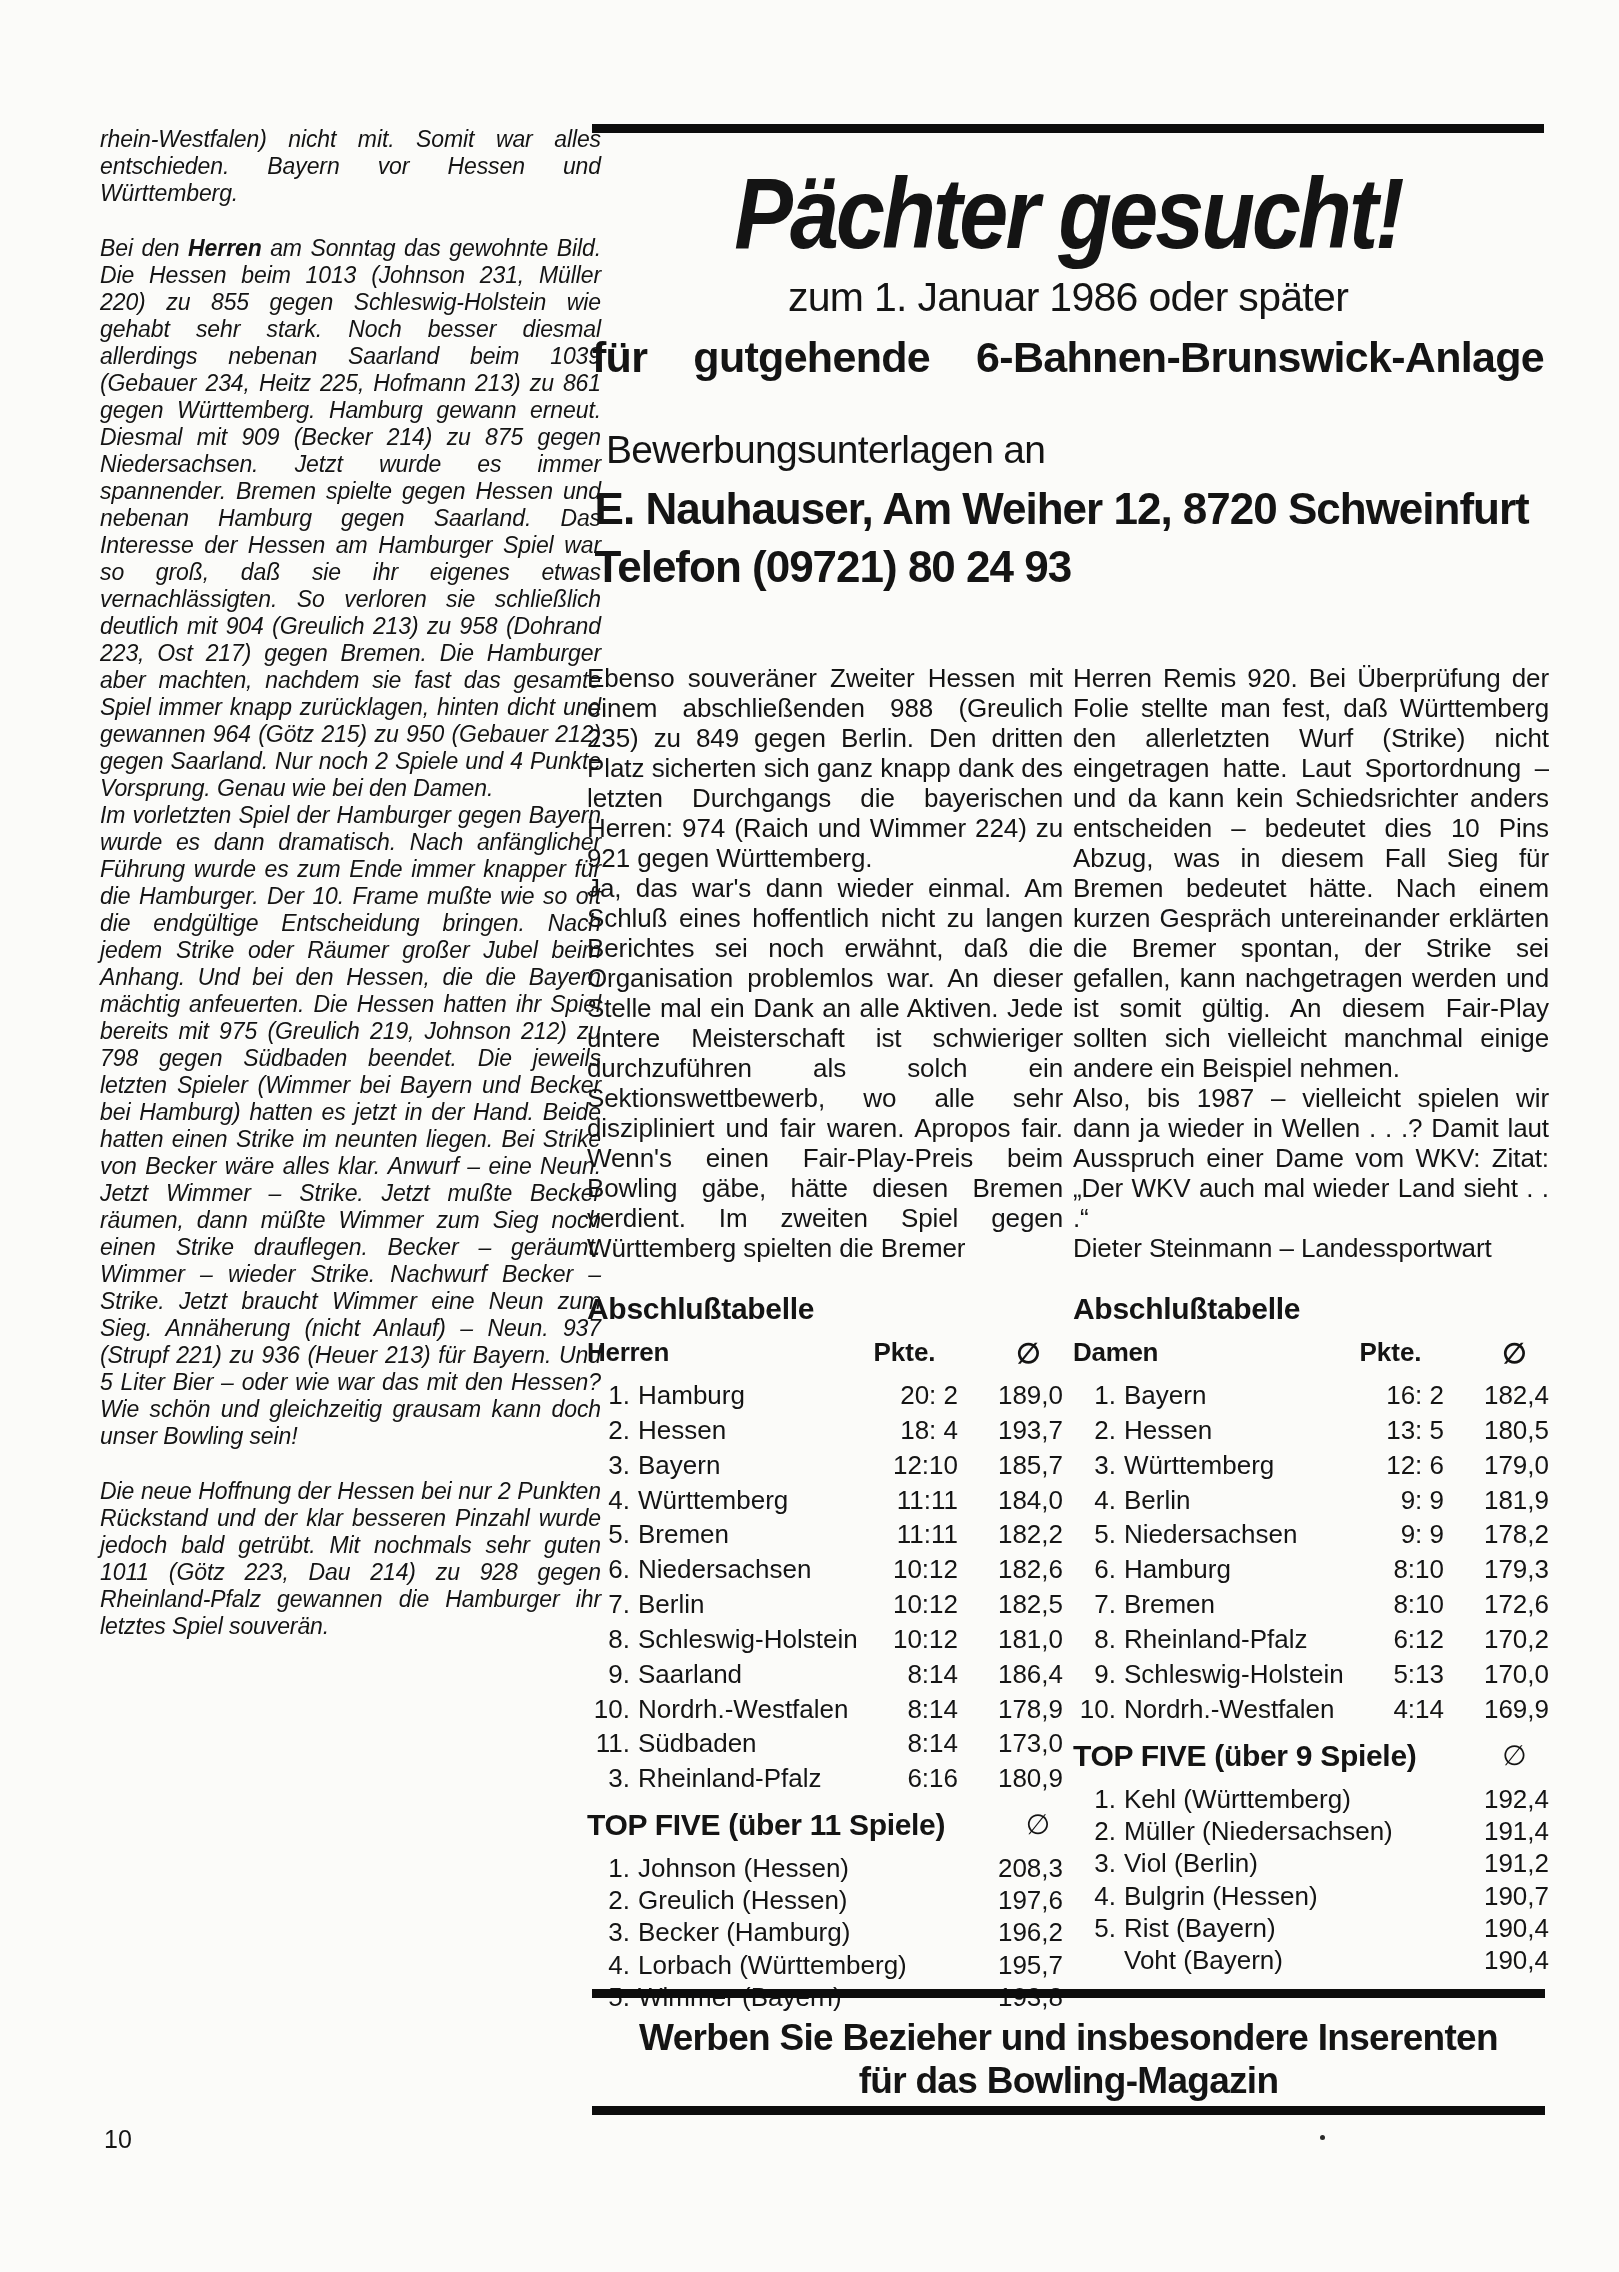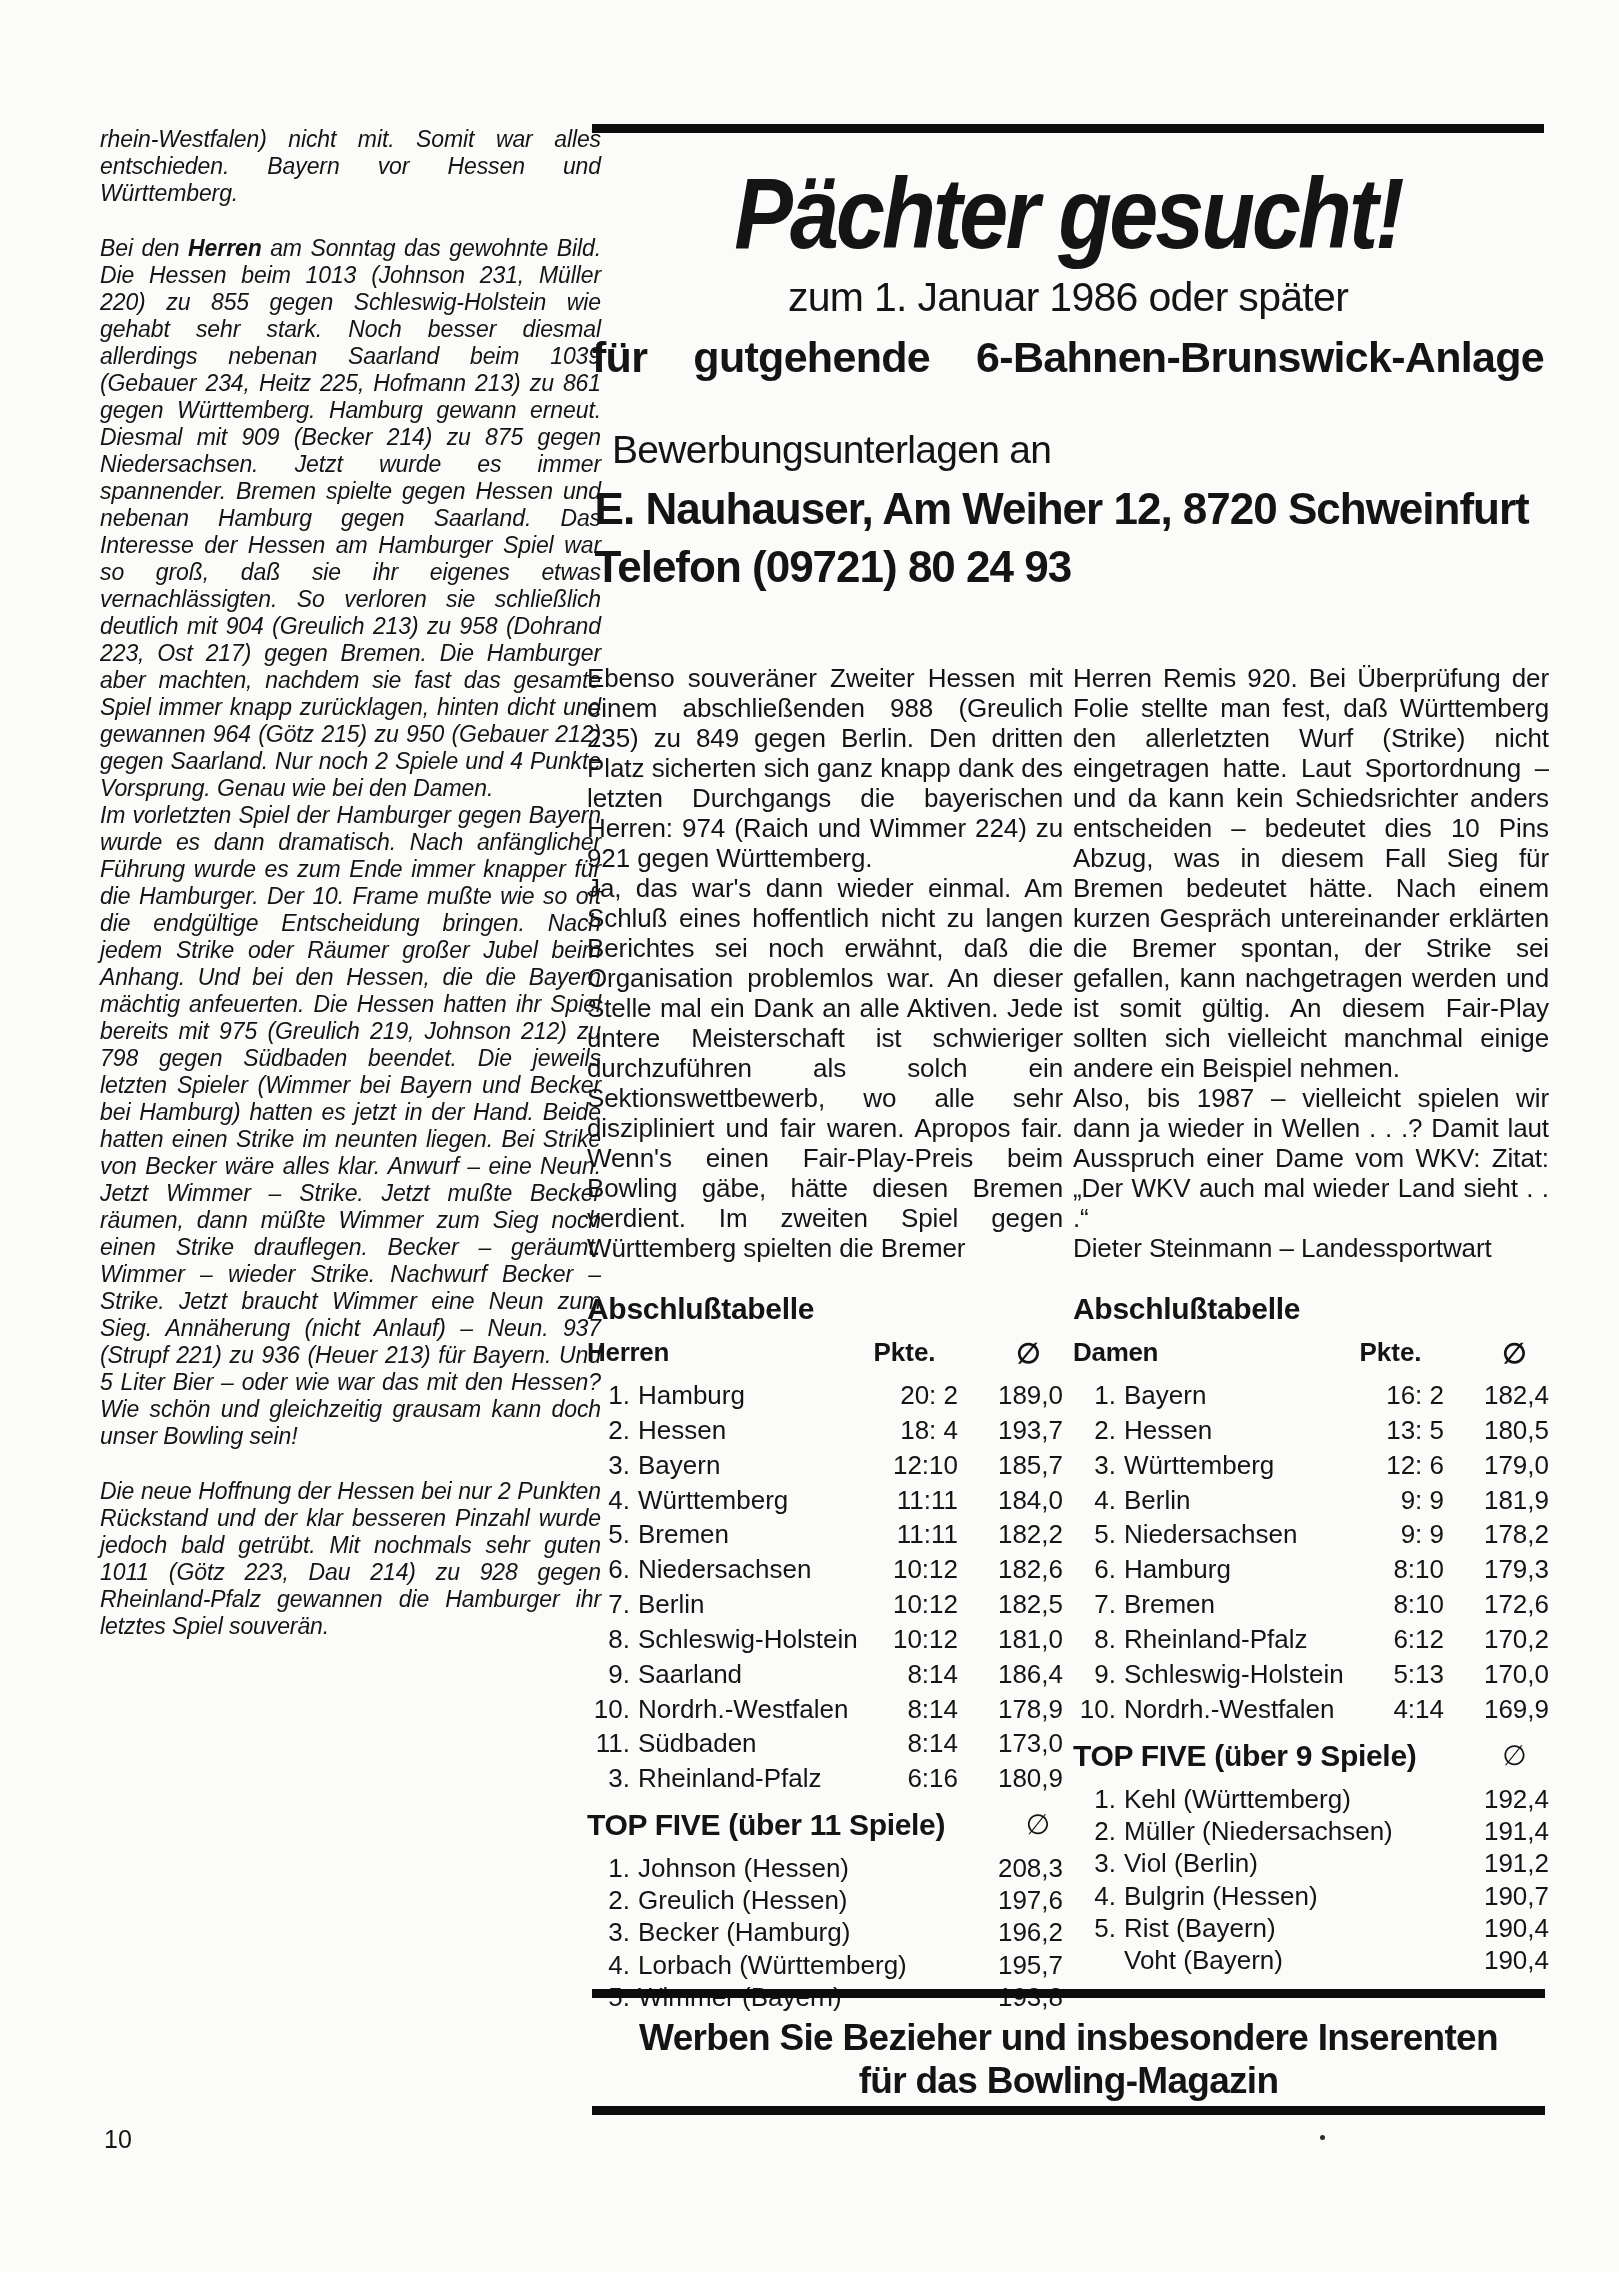--- a/index.html
+++ b/index.html
@@ -54,21 +54,21 @@
   <p class="gap"><span>Bei den </span><b>Herren</b><span> am Sonntag das gewohnte Bild. Die Hessen beim 1013 (Johnson 231, Müller 220) zu 855 gegen Schleswig-Holstein wie gehabt sehr stark. Noch besser diesmal allerdings nebenan Saarland beim 1039 (Gebauer 234, Heitz 225, Hofmann 213) zu 861 gegen Württemberg. Hamburg gewann erneut. Diesmal mit 909 (Becker 214) zu 875 gegen Niedersachsen. Jetzt wurde es immer spannender. Bremen spielte gegen Hessen und nebenan Hamburg gegen Saarland. Das Interesse der Hessen am Hamburger Spiel war so groß, daß sie ihr eigenes etwas vernachlässigten. So verloren sie schließlich deutlich mit 904 (Greulich 213) zu 958 (Dohrand 223, Ost 217) gegen Bremen. Die Hamburger aber machten, nachdem sie fast das gesamte Spiel immer knapp zurücklagen, hinten dicht und gewannen 964 (Götz 215) zu 950 (Gebauer 212) gegen Saarland. Nur noch 2 Spiele und 4 Punkte Vorsprung. Genau wie bei den Damen.</span></p>
   <p>Im vorletzten Spiel der Hamburger gegen Bayern wurde es dann dramatisch. Nach anfänglicher Führung wurde es zum Ende immer knapper für die Hamburger. Der 10. Frame mußte wie so oft die endgültige Entscheidung bringen. Nach jedem Strike oder Räumer großer Jubel beim Anhang. Und bei den Hessen, die die Bayern mächtig anfeuerten. Die Hessen hatten ihr Spiel bereits mit 975 (Greulich 219, Johnson 212) zu 798 gegen Südbaden beendet. Die jeweils letzten Spieler (Wimmer bei Bayern und Becker bei Hamburg) hatten es jetzt in der Hand. Beide hatten einen Strike im neunten liegen. Bei Strike von Becker wäre alles klar. Anwurf – eine Neun. Jetzt Wimmer – Strike. Jetzt mußte Becker räumen, dann müßte Wimmer zum Sieg noch einen Strike drauflegen. Becker – geräumt. Wimmer – wieder Strike. Nachwurf Becker – Strike. Jetzt braucht Wimmer eine Neun zum Sieg. Annäherung (nicht Anlauf) – Neun. 937 (Strupf 221) zu 936 (Heuer 213) für Bayern. Und 5 Liter Bier – oder wie war das mit den Hessen? Wie schön und gleichzeitig grausam kann doch unser Bowling sein!</p>
   <p class="gap">Die neue Hoffnung der Hessen bei nur 2 Punkten Rückstand und der klar besseren Pinzahl wurde jedoch bald getrübt. Mit nochmals sehr guten 1011 (Götz 223, Dau 214) zu 928 gegen Rheinland-Pfalz gewannen die Hamburger ihr letztes Spiel souverän.</p>
 </div>
 
 <div class="abs" style="left:592px;top:124px;width:952px;height:480px;">
   <div class="rule" style="position:absolute;left:0;top:0;width:952px;height:9.2px;"></div>
   <div class="ad-headline" style="position:absolute;left:0;top:32px;width:952px;">Pächter gesucht!</div>
   <div class="ad-line1" style="position:absolute;left:0;top:150px;width:952px;">zum 1. Januar 1986 oder später</div>
   <div class="ad-line2" style="position:absolute;left:0;top:209px;width:952px;">für gutgehende 6-Bahnen-Brunswick-Anlage</div>
-  <div class="ad-line3" style="position:absolute;left:20px;top:304px;width:952px;">Bewerbungsunterlagen an</div>
+  <div class="ad-line3" style="position:absolute;left:14px;top:304px;width:952px;">Bewerbungsunterlagen an</div>
   <div class="ad-line45" style="position:absolute;left:2.6px;top:360px;width:952px;">E. Nauhauser, Am Weiher 12, 8720 Schweinfurt</div>
   <div class="ad-line45" style="position:absolute;left:2.6px;top:418px;width:952px;">Telefon (09721) 80 24 93</div>
 </div>
 
 <div class="abs col midcol" style="left:587px;top:663px;width:476px;height:621px;overflow:hidden;">
   <p>Ebenso souveräner Zweiter Hessen mit einem abschließenden 988 (Greulich 235) zu 849 gegen Berlin. Den dritten Platz sicherten sich ganz knapp dank des letzten Durchgangs die bayerischen Herren: 974 (Raich und Wimmer 224) zu 921 gegen Württemberg.</p>
   <p>Ja, das war's dann wieder einmal. Am Schluß eines hoffentlich nicht zu langen Berichtes sei noch erwähnt, daß die Organisation problemlos war. An dieser Stelle mal ein Dank an alle Aktiven. Jede untere Meisterschaft ist schwieriger durchzuführen als solch ein Sektionswettbewerb, wo alle sehr diszipliniert und fair waren. Apropos fair. Wenn's einen Fair-Play-Preis beim Bowling gäbe, hätte diesen Bremen verdient. Im zweiten Spiel gegen Württemberg spielten die Bremer</p>
 </div>
 
 <div class="abs col midcol" style="left:1073px;top:663px;width:476px;height:625px;overflow:hidden;">

